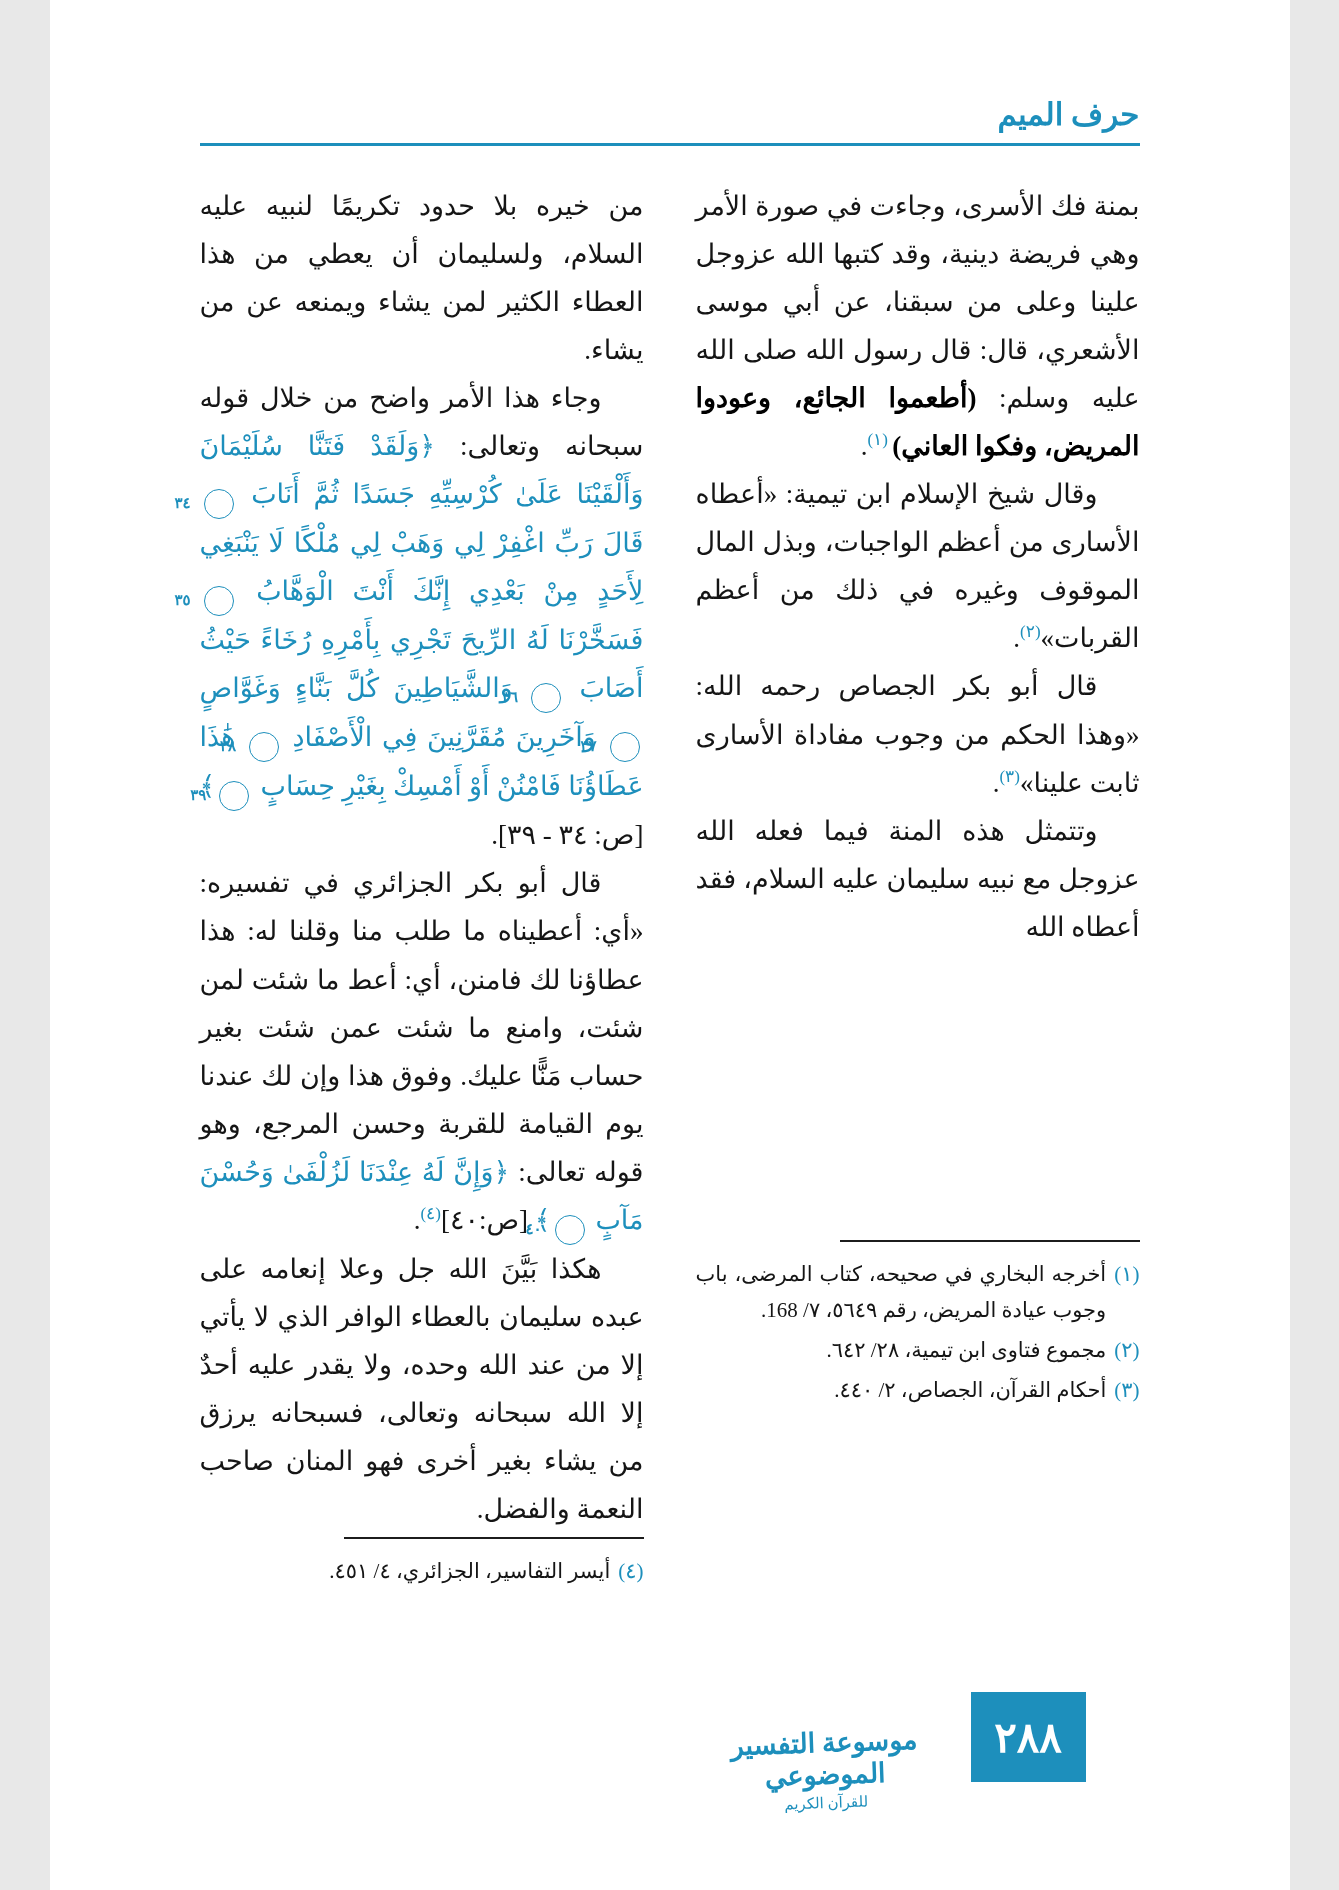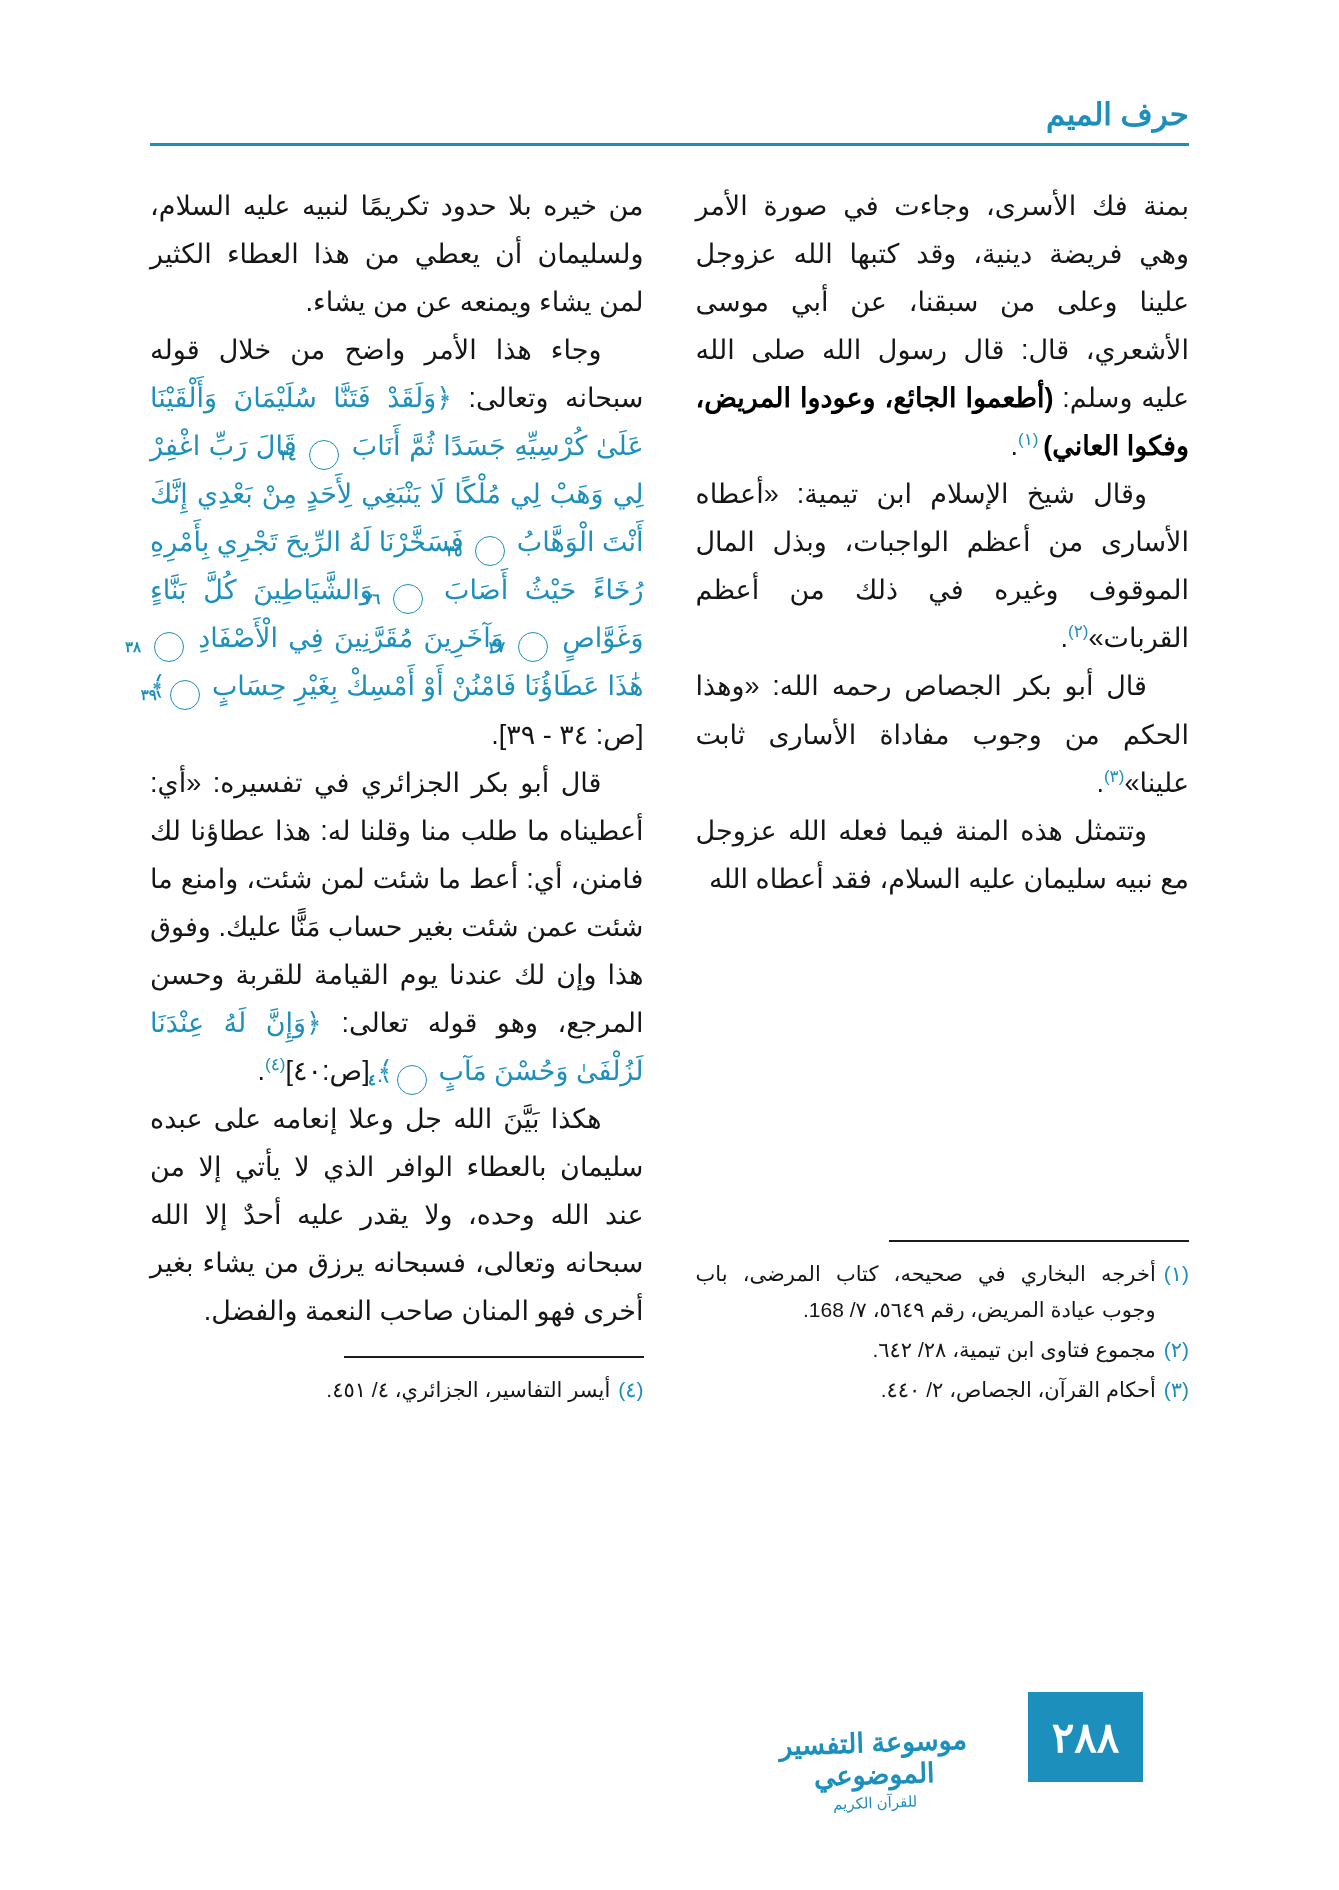--- a/index.html
+++ b/index.html
@@ -1,21 +1,21 @@
 <!DOCTYPE html>
 <html lang="ar" dir="rtl" style="--accent: #1d8fbc; --ink: #151515;"><head>
 <meta charset="utf-8">
 <style>
   * { margin:0; padding:0; box-sizing:border-box; }
   :root { --accent:#1d8fbc; --ink:#151515; }
   html,body { background:#e8e8e8; }
   .page {
-    position:relative; width:1339px; height:1890px; margin:0 auto;
+    position:relative; width:1240px; height:1890px; margin:0 auto;
     background:#ffffff; color:var(--ink);
-    font-family:Liberation Sans, sans-serif;
+    font-family:Liberation Serif, serif;
     direction:rtl; overflow:hidden;
   }
   
   .hdr { padding:96px 150px 0 150px; }
   .chapter-title {
     color:var(--accent); font-size:31px; font-weight:bold;
     text-align:right; letter-spacing:-1px;
   }
   .header-rule { margin-top:10px; border-top:3px solid var(--accent); }
   
@@ -42,21 +42,21 @@
   .fn-num { color:var(--accent); white-space:nowrap; }
   .fn-text { color:var(--ink); }
   
   .emblem {
     position:absolute; right:340px; bottom:78px; width:250px; text-align:center;
     color:var(--accent); transform:rotate(-2deg);
   }
   .emblem-1 { font-size:27px; font-weight:bold; letter-spacing:-1px; }
   .emblem-2 { font-size:15px; margin-top:3px; }
   .page-number {
-    position:absolute; right:196px; bottom:108px; width:115px; height:90px;
+    position:absolute; right:204px; bottom:108px; width:115px; height:90px;
     background:var(--accent); color:#ffffff; font-size:42px; font-weight:bold;
     display:flex; align-items:center; justify-content:center;
   }
 </style>
 </head>
 <body>
 
 <div class="page">
 
   <div class="hdr">

